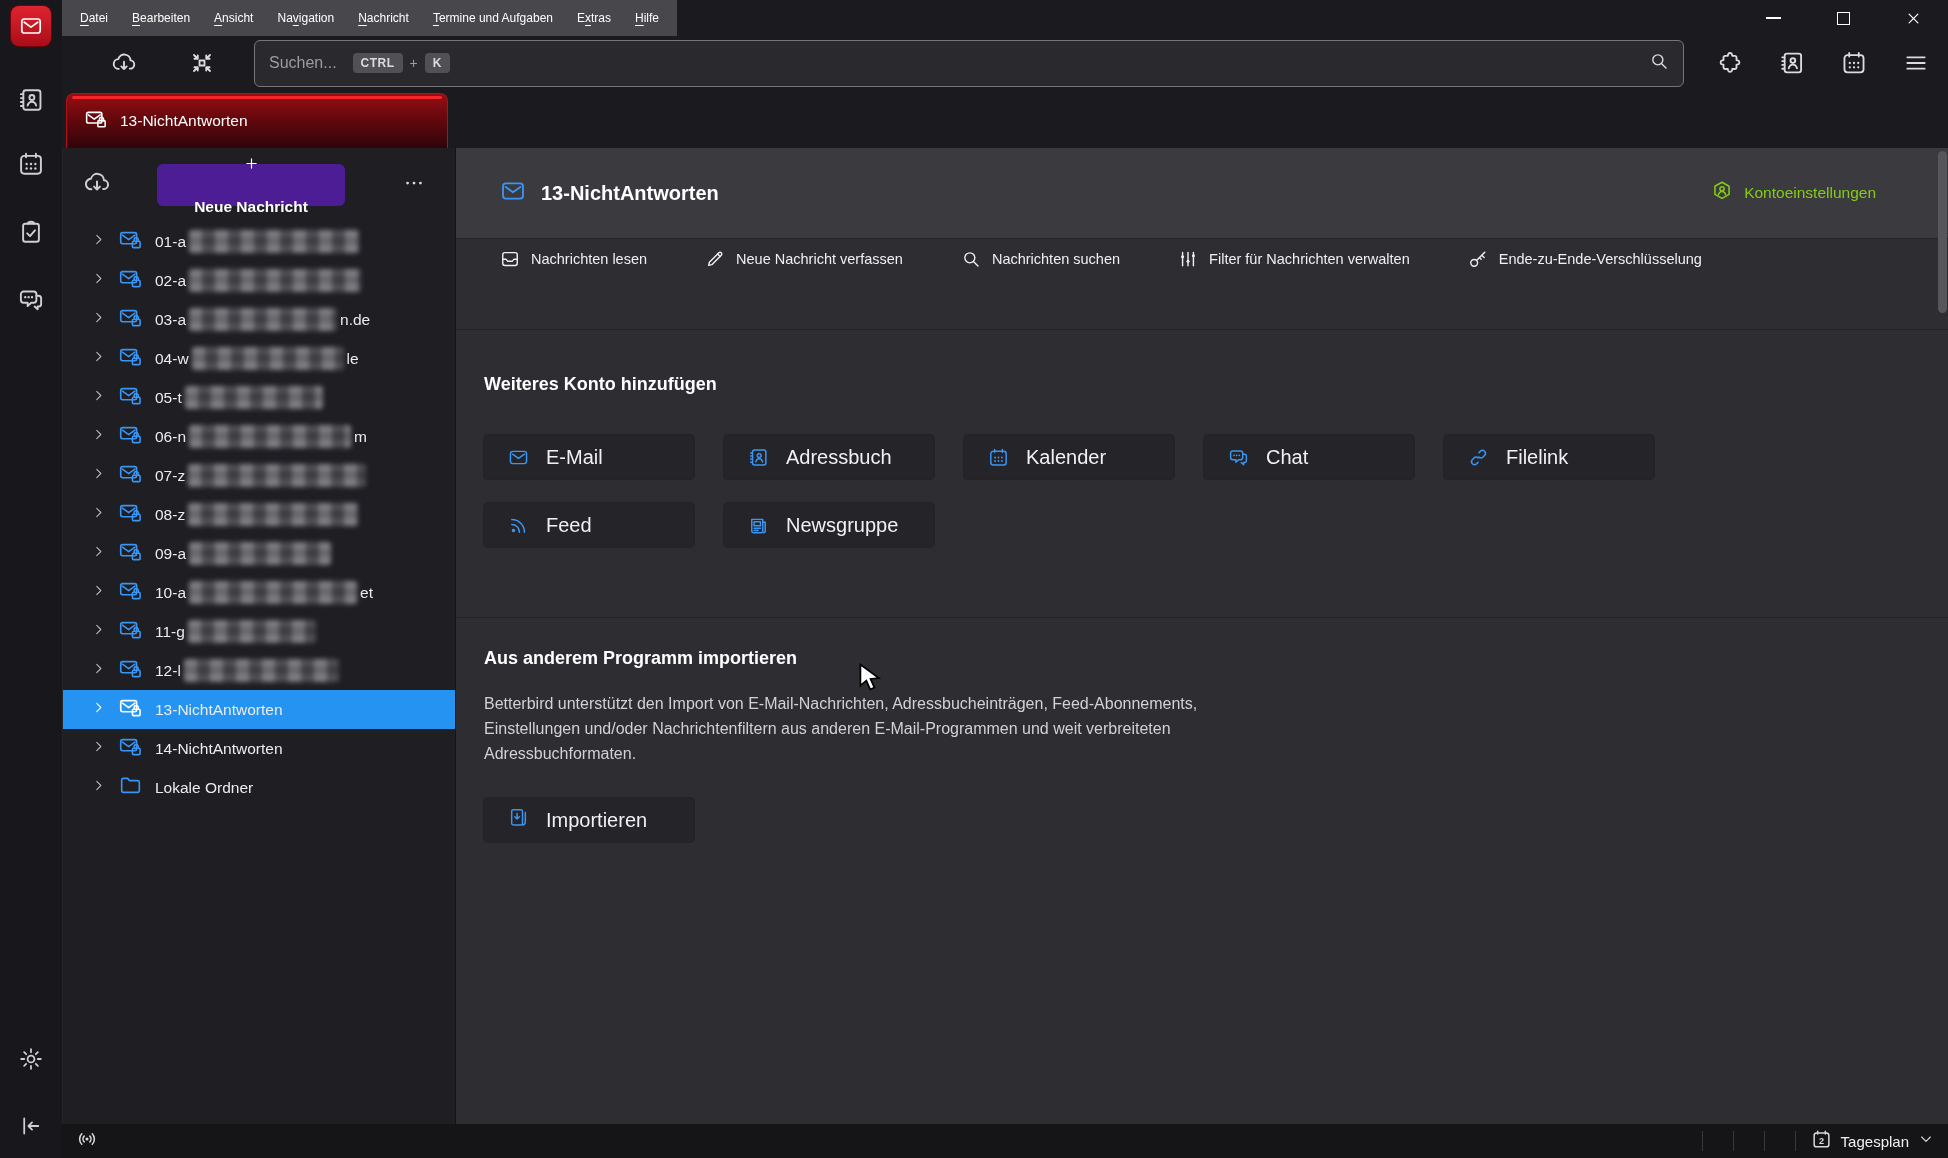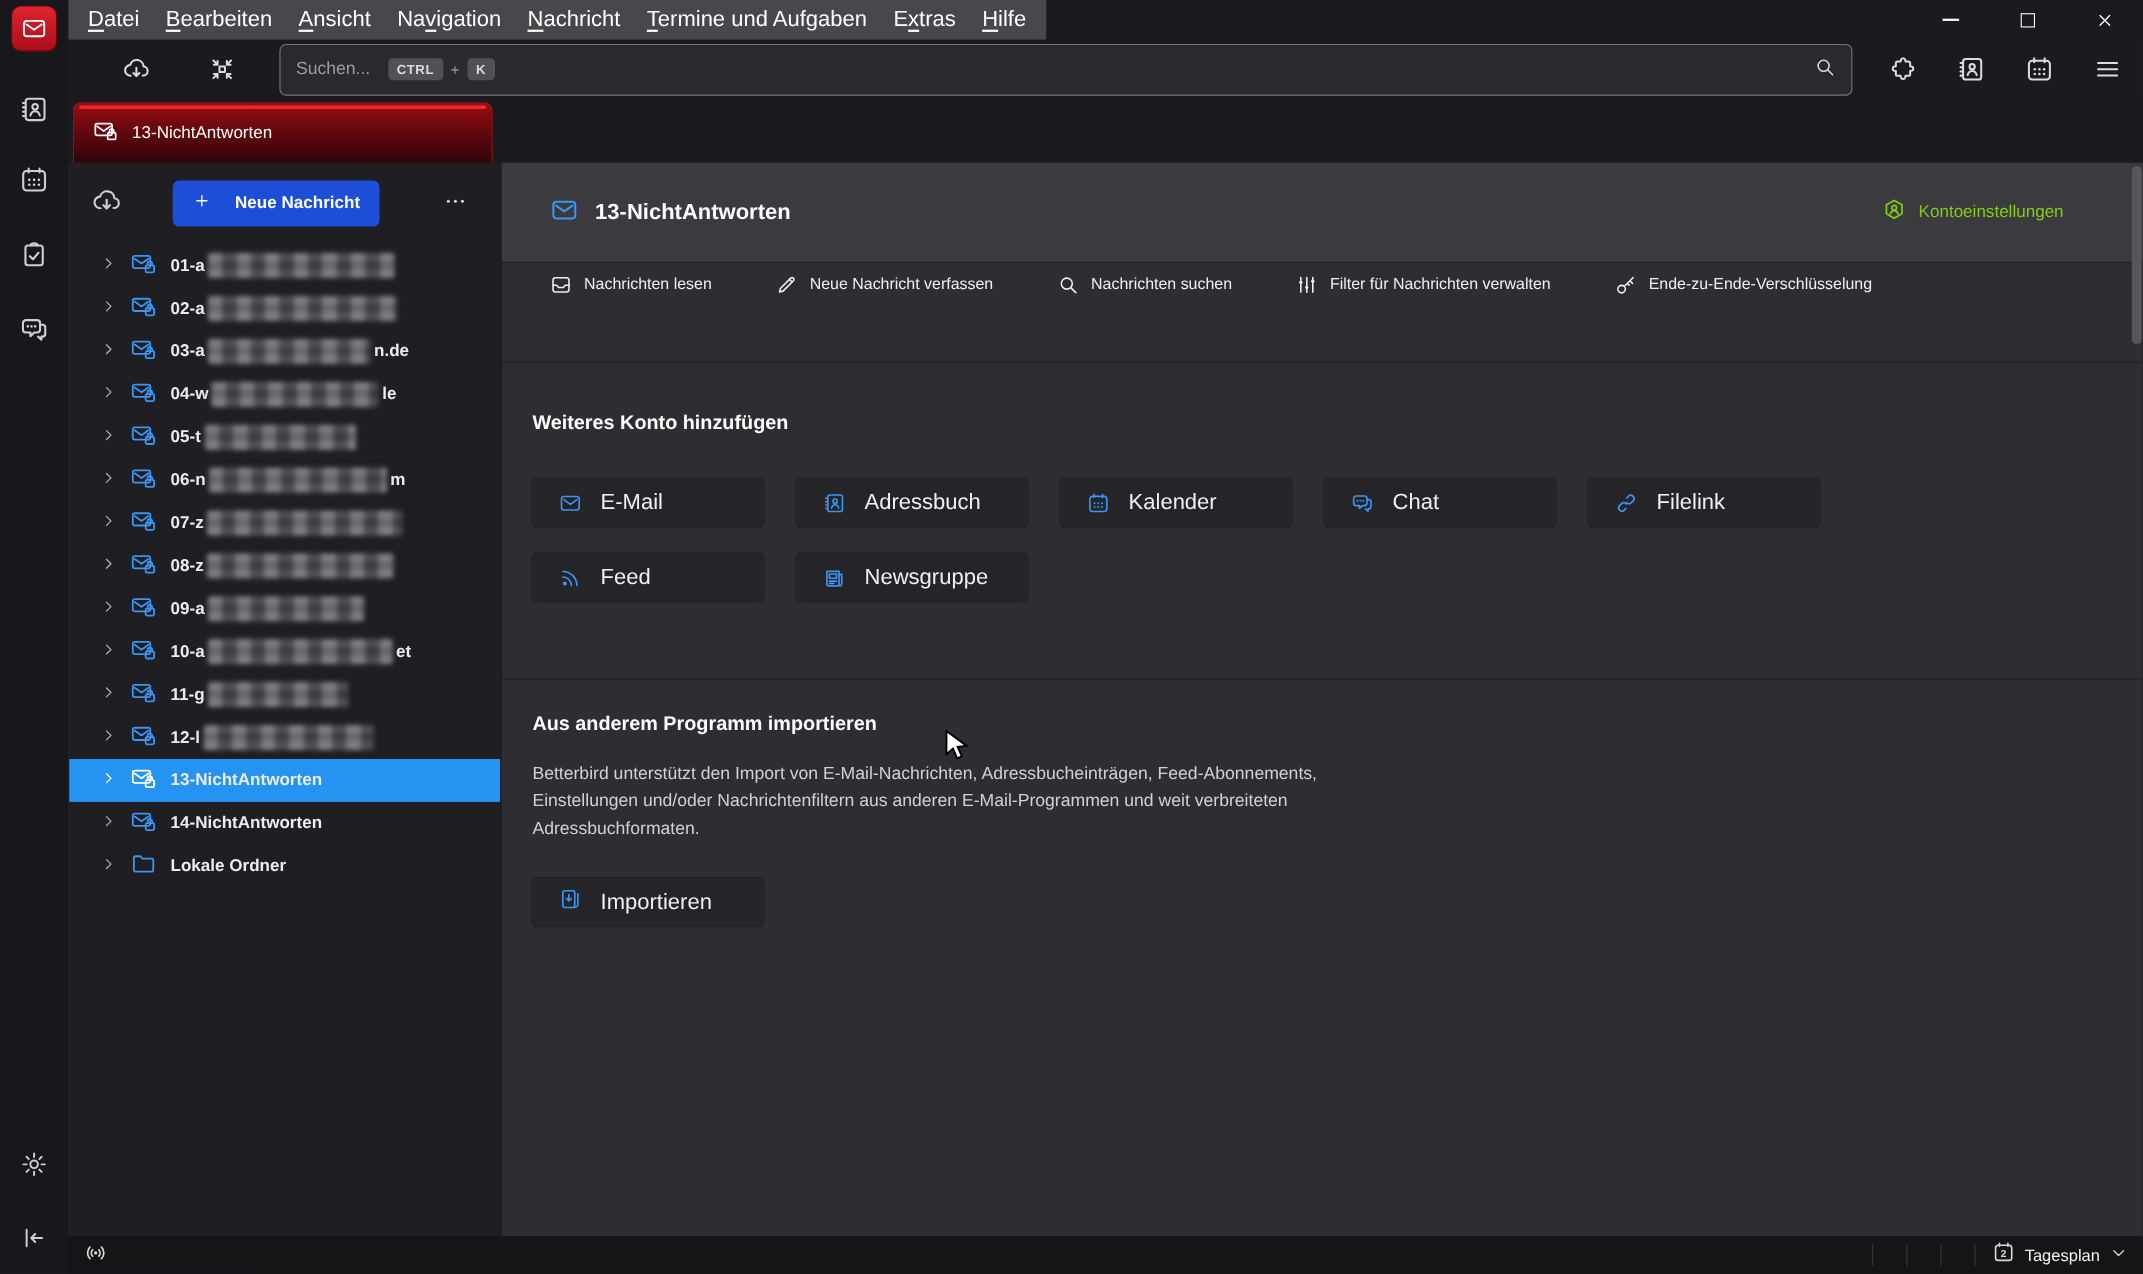--- a/index.html
+++ b/index.html
@@ -11,21 +11,21 @@
   
   .spaces { position:absolute; left:0; top:0; width:62px; height:1158px; background:#18181c; z-index:5; }
   .space-item { position:absolute; left:50%; transform:translate(-50%,-50%); color:#cfcfd3; }
   .space-mail { position:absolute; left:11px; top:6px; width:40px; height:40px; border-radius:8px;
                 background:linear-gradient(180deg,#e02330,#a90e18); box-shadow:0 0 0 1px #6d060c;
                 display:flex; align-items:center; justify-content:center; color:#fff; }
 
   
   .menubar { position:absolute; left:62px; top:0; width:1886px; height:36px; background:#1b1b1f; display:flex; }
   .menu-strip { display:flex; background:#48484c; padding:0 6px; }
-  .menu-item { padding:0 12px; font-size:20px; line-height:36px; color:#fff; cursor:default; }
+  .menu-item { padding:0 12px; font-size:12px; line-height:36px; color:#fff; cursor:default; }
   .menu-item u { text-underline-offset:3px; }
   .win-controls { margin-left:auto; display:flex; }
   .win-btn { width:70px; height:36px; display:flex; align-items:center; justify-content:center; color:#fff; }
   .glyph-min { width:15px; height:2px; background:#fff; }
   .glyph-max { width:13px; height:13px; border:1.6px solid #fff; }
 
   
   .toolbar { position:absolute; left:62px; top:36px; width:1886px; height:54px; display:flex; align-items:center;
              padding-left:40px; color:#dcdcde; }
   .tb-btn { width:44px; height:44px; display:flex; align-items:center; justify-content:center; border-radius:6px; }
@@ -45,26 +45,26 @@
                 background:linear-gradient(180deg,#970e13 0%,#66080d 45%,#2f040a 100%);
                 border:1px solid #ae1218; border-bottom:none;
                 display:flex; align-items:center; gap:13px; padding-left:18px; color:#fff; font-size:15.5px; }
   .tab-active::before { content:""; position:absolute; top:2px; left:5px; right:5px; height:3px;
                         background:#f2272b; border-radius:3px; }
 
   
   .folderpane { position:absolute; left:62px; top:148px; width:393px; height:976px; background:#1e1e23;
                 border-left:1px solid #26262b; }
   .fp-header { display:flex; align-items:center; padding:16px 10px 0 20px; color:#cfcfd3; }
-  .new-msg { margin-left:46px; width:188px; height:42px; background:#1d4ed8; border-radius:6px; color:#fff;
-             font-size:15.5px; font-weight:600; display:flex; align-items:center; justify-content:center; gap:22px; }
+  .new-msg { margin-left:46px; width:188px; height:42px; background:#4c1d95; border-radius:6px; color:#fff;
+             font-size:15.5px; font-weight:600; display:flex; align-items:center; justify-content:center; gap:22px;flex-direction:column; }
   .fp-more { margin-left:auto; margin-right:20px; color:#dcdcde; }
   .folder-list { margin-top:16px; }
   .folder-row { height:39px; display:flex; align-items:center; padding-left:28px;
-                font-size:15.5px; font-weight:bold; color:#ececef; white-space:nowrap; }
+                font-size:15.5px; font-weight:normal; color:#ececef; white-space:nowrap; }
   .folder-row .chev { color:#b9b9bd; margin-right:13px; }
   .folder-row .ricon { color:#3b95f2; margin-right:13px; }
   .folder-row.selected { background:#2493f2; }
   .folder-row.selected .chev, .folder-row.selected .ricon { color:#fff; }
   .fr-label { display:inline-flex; align-items:center; }
   .redacted { display:inline-block; height:23px; border-radius:3px; margin:0 3px; background-color:#4a4a4f;
               background-image:repeating-linear-gradient(90deg,rgba(195,195,200,.30) 0 13px,rgba(55,55,60,.42) 13px 26px),
                                repeating-linear-gradient(0deg,rgba(165,165,170,.25) 0 8px,rgba(40,40,45,.32) 8px 16px);
               filter:blur(2.6px); }
 

